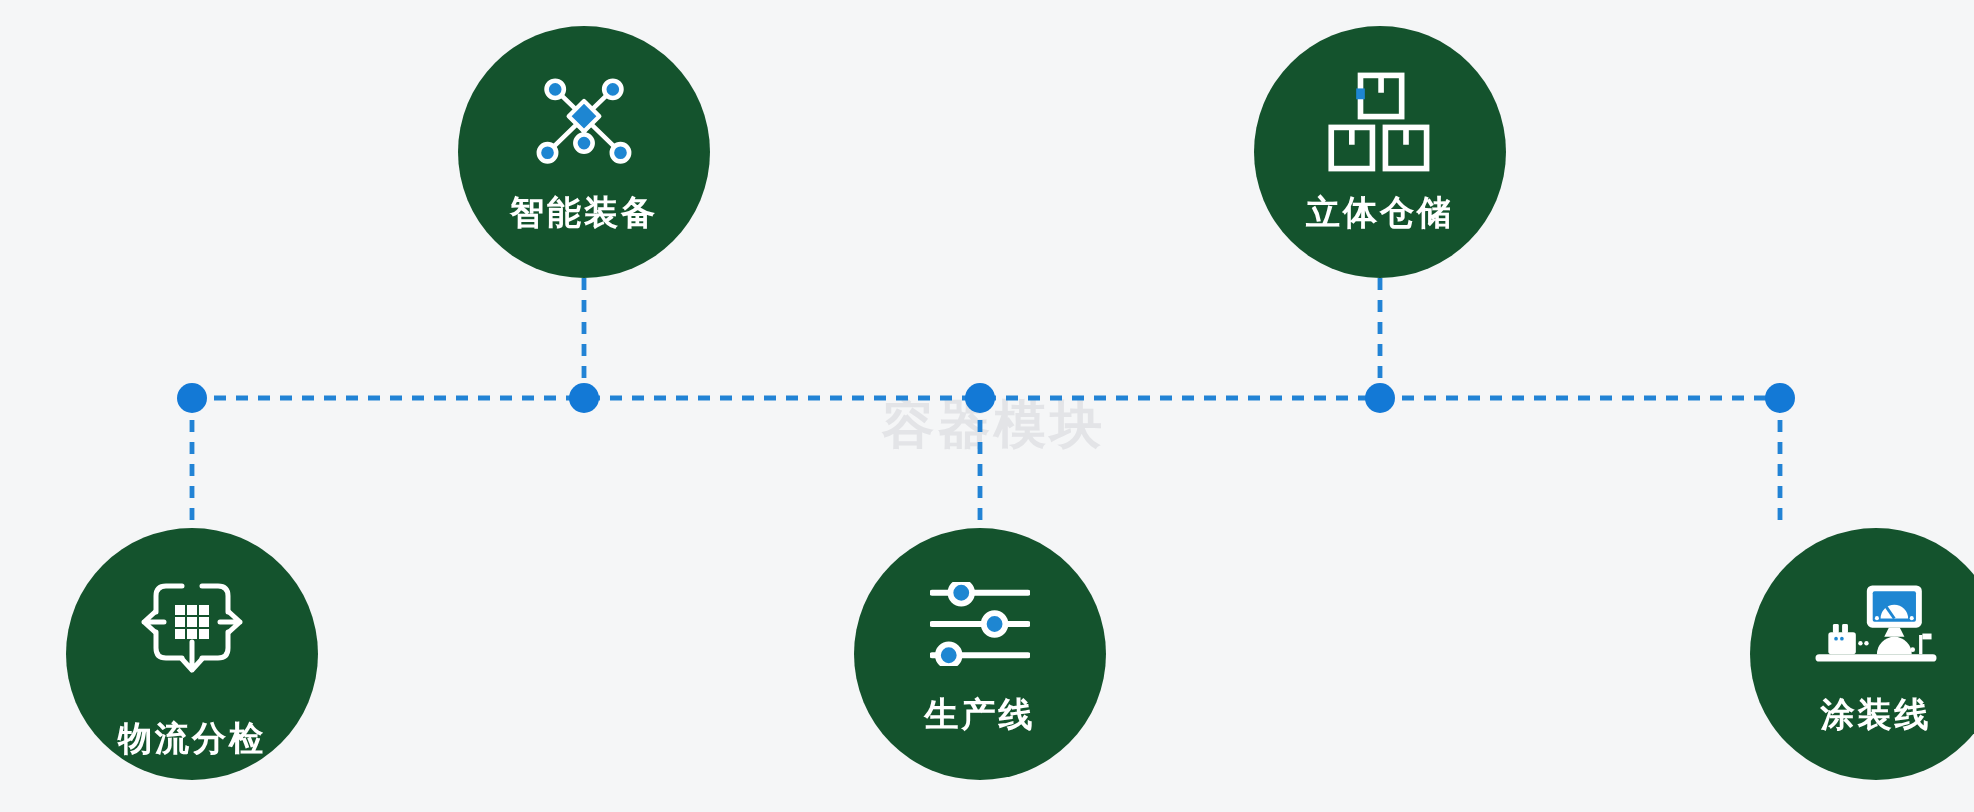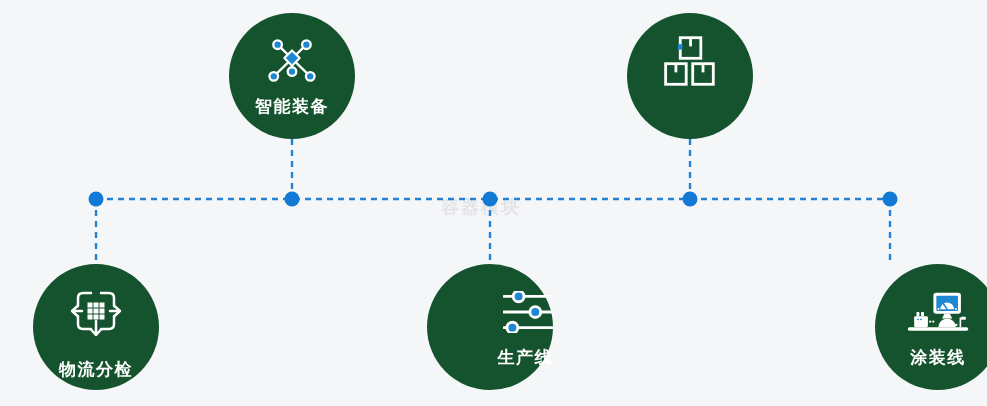--- a/index.html
+++ b/index.html
@@ -3,42 +3,42 @@
 <meta charset="utf-8">
 <style>
   html,body{margin:0;padding:0;}
   body{font-family:"Liberation Sans","DejaVu Sans",sans-serif;}
   .canvas{
     position:relative;width:987px;height:406px;
     background:#f5f6f7;overflow:hidden;
   }
   .watermark{
     position:absolute;left:441px;top:195px;z-index:1;
-    font-size:18px;letter-spacing:2px;color:#e3e4e7;font-weight:700;
+    font-size:26px;letter-spacing:2px;color:#e3e4e7;font-weight:700;
     user-select:none;
   }
   .connectors{position:absolute;left:0;top:0;z-index:2;}
   .node{
     position:absolute;width:126px;height:126px;border-radius:50%;
     background:#14532d;z-index:3;
     display:flex;flex-direction:column;align-items:center;
     cursor:pointer;
   }
   .node-icon{
     height:58px;margin-top:19px;
     display:flex;align-items:center;justify-content:center;
   }
   .node-label{
     margin-top:5px;color:#ffffff;font-size:17px;font-weight:700;
     letter-spacing:1.5px;white-space:nowrap;
   }
   .n1{left:229px;top:13px;}
   .n2{left:627px;top:13px;}
   .n3{left:33px;top:264px;gap:12px;}
-  .n4{left:427px;top:264px;align-items:flex-end;}
+  .n4{left:427px;top:264px;}
   .n5{left:875px;top:264px;}
 </style>
 </head>
 <body>
 
 <div class="canvas">
 
   <div class="watermark">容器模块</div>
 
   <svg class="connectors" width="987" height="406" viewBox="0 0 987 406">
@@ -87,20 +87,21 @@
           <rect x="15" y="1.5" width="19" height="19"></rect>
           <path d="M24.5 1.5 V9.5"></path>
           <rect x="1.5" y="25.5" width="19" height="19"></rect>
           <path d="M11 25.5 V33.5"></path>
           <rect x="26.5" y="25.5" width="19" height="19"></rect>
           <path d="M36 25.5 V33.5"></path>
         </g>
         <rect x="13" y="7.5" width="4" height="5" fill="#1e86d2"></rect>
       </svg>
     </div>
+    <div class="node-label">立体仓储</div>
   </div>
 
   <div class="node n3">
     <div class="node-icon">
       <svg width="56" height="58" viewBox="0 0 56 58">
         <g stroke="#ffffff" stroke-width="2.5" fill="none" stroke-linecap="round" stroke-linejoin="round">
           <path d="M23 10 H15 Q10 10 10 15 V23"></path>
           <path d="M33 10 H41 Q46 10 46 15 V23"></path>
           <path d="M10 33 V41 Q10 46 15 46 H23"></path>
           <path d="M46 33 V41 Q46 46 41 46 H33"></path>

